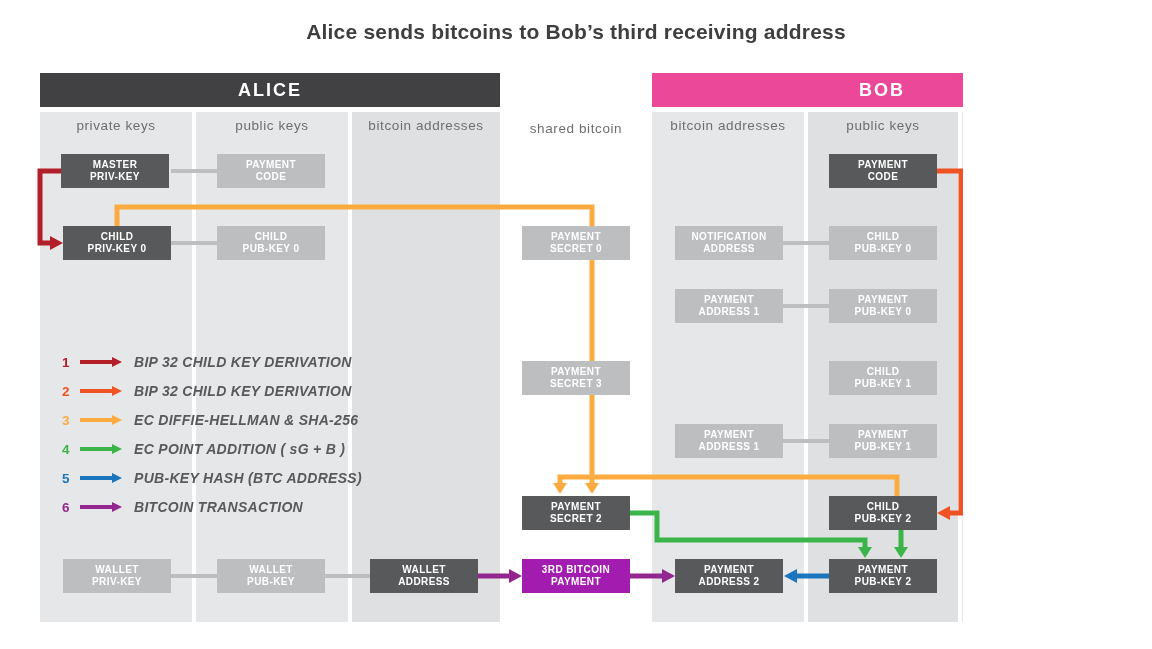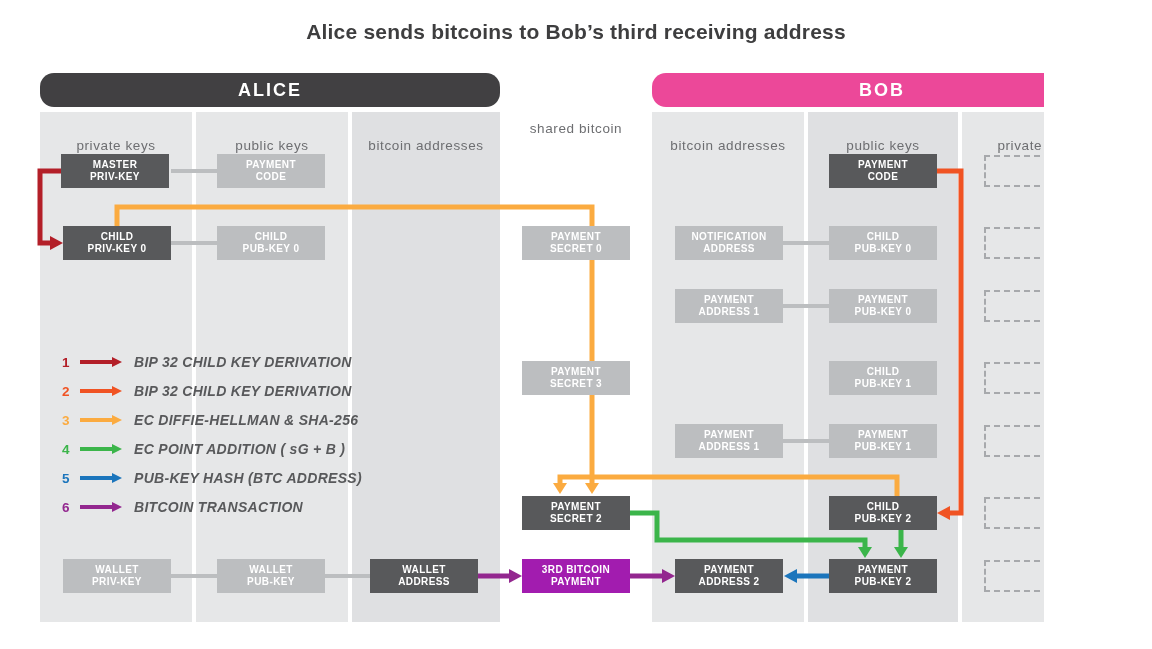--- a/index.html
+++ b/index.html
@@ -1,27 +1,27 @@
 <!DOCTYPE html>
 <html><head>
 <meta charset="utf-8">
 <style>
   html,body { margin:0; padding:0; background:#ffffff; font-family:"Liberation Sans", sans-serif; }
-  .stage { position:relative; width:1044px; height:649px; background:#ffffff; overflow:hidden; }
+  .stage { position:relative; width:963px; height:649px; background:#ffffff; overflow:hidden; }
 
   .title { position:absolute; top:20px; left:0; width:1152px; text-align:center;
            font-size:21px; font-weight:bold; color:#3e3e3f; letter-spacing:.2px; }
 
   .hdr { position:absolute; top:73px; height:34px; display:flex; align-items:center; justify-content:center;
-         color:#fff; font-size:18px; font-weight:bold; letter-spacing:2px; z-index:2;border-radius:14px; }
+         color:#fff; font-size:18px; font-weight:bold; letter-spacing:2px; z-index:2; }
   .alice-hdr { left:40px; width:460px; background:#414042; }
   .bob-hdr   { left:652px; width:460px; background:#ec4899; }
 
   .panel { position:absolute; top:112px; height:510px; z-index:0; }
-  .col-label { display:block; text-align:center; margin-top:26px; font-size:13.5px; color:#6d6e71; letter-spacing:.6px; }
+  .col-label { display:block; text-align:center; margin-top:6px; font-size:13.5px; color:#6d6e71; letter-spacing:.6px; }
   .free-label { position:absolute; top:121px; left:500px; width:152px; text-align:center;
                 font-size:13.5px; color:#6d6e71; letter-spacing:.6px; z-index:1; }
 
   .overlay { position:absolute; left:0; top:0; width:1152px; height:649px; z-index:1; pointer-events:none; }
   .overlay path { fill:none; stroke-width:5; stroke-linejoin:miter; }
   .overlay line { stroke-width:4; }
   .overlay polygon { stroke:none !important; }
 
   .bx { position:absolute; width:108px; height:34px; z-index:2;
         display:flex; flex-direction:column; align-items:center; justify-content:center;

